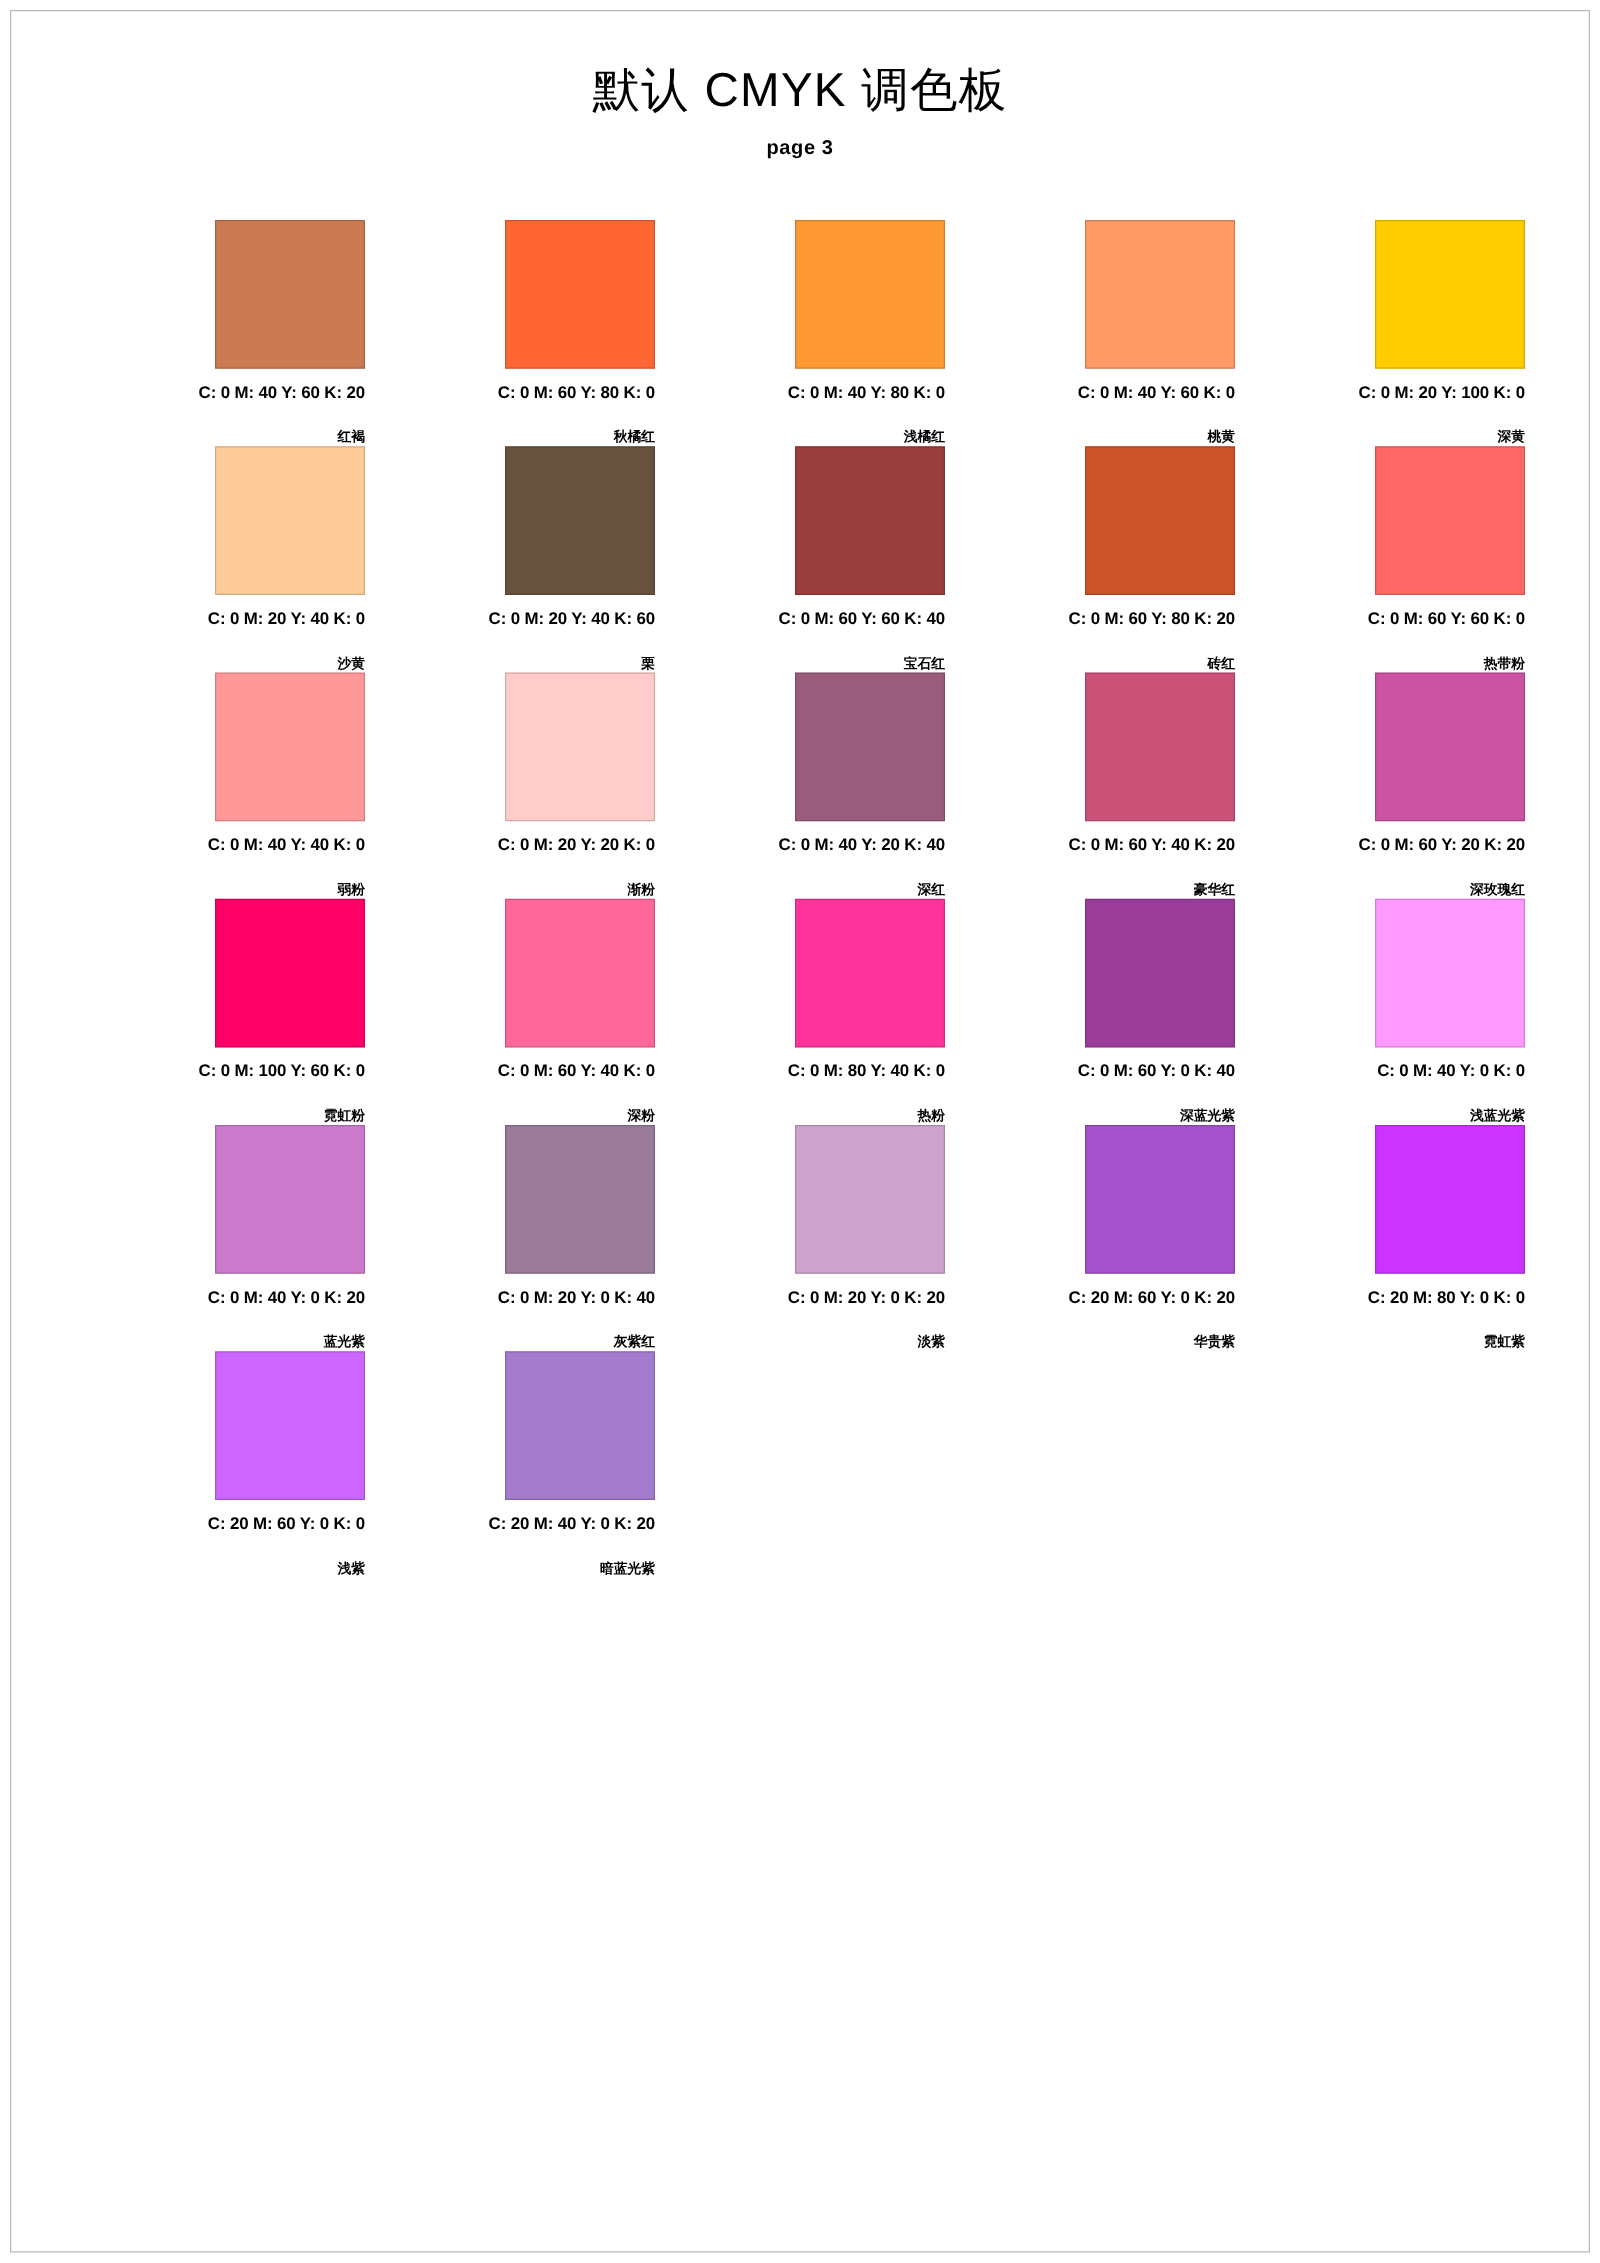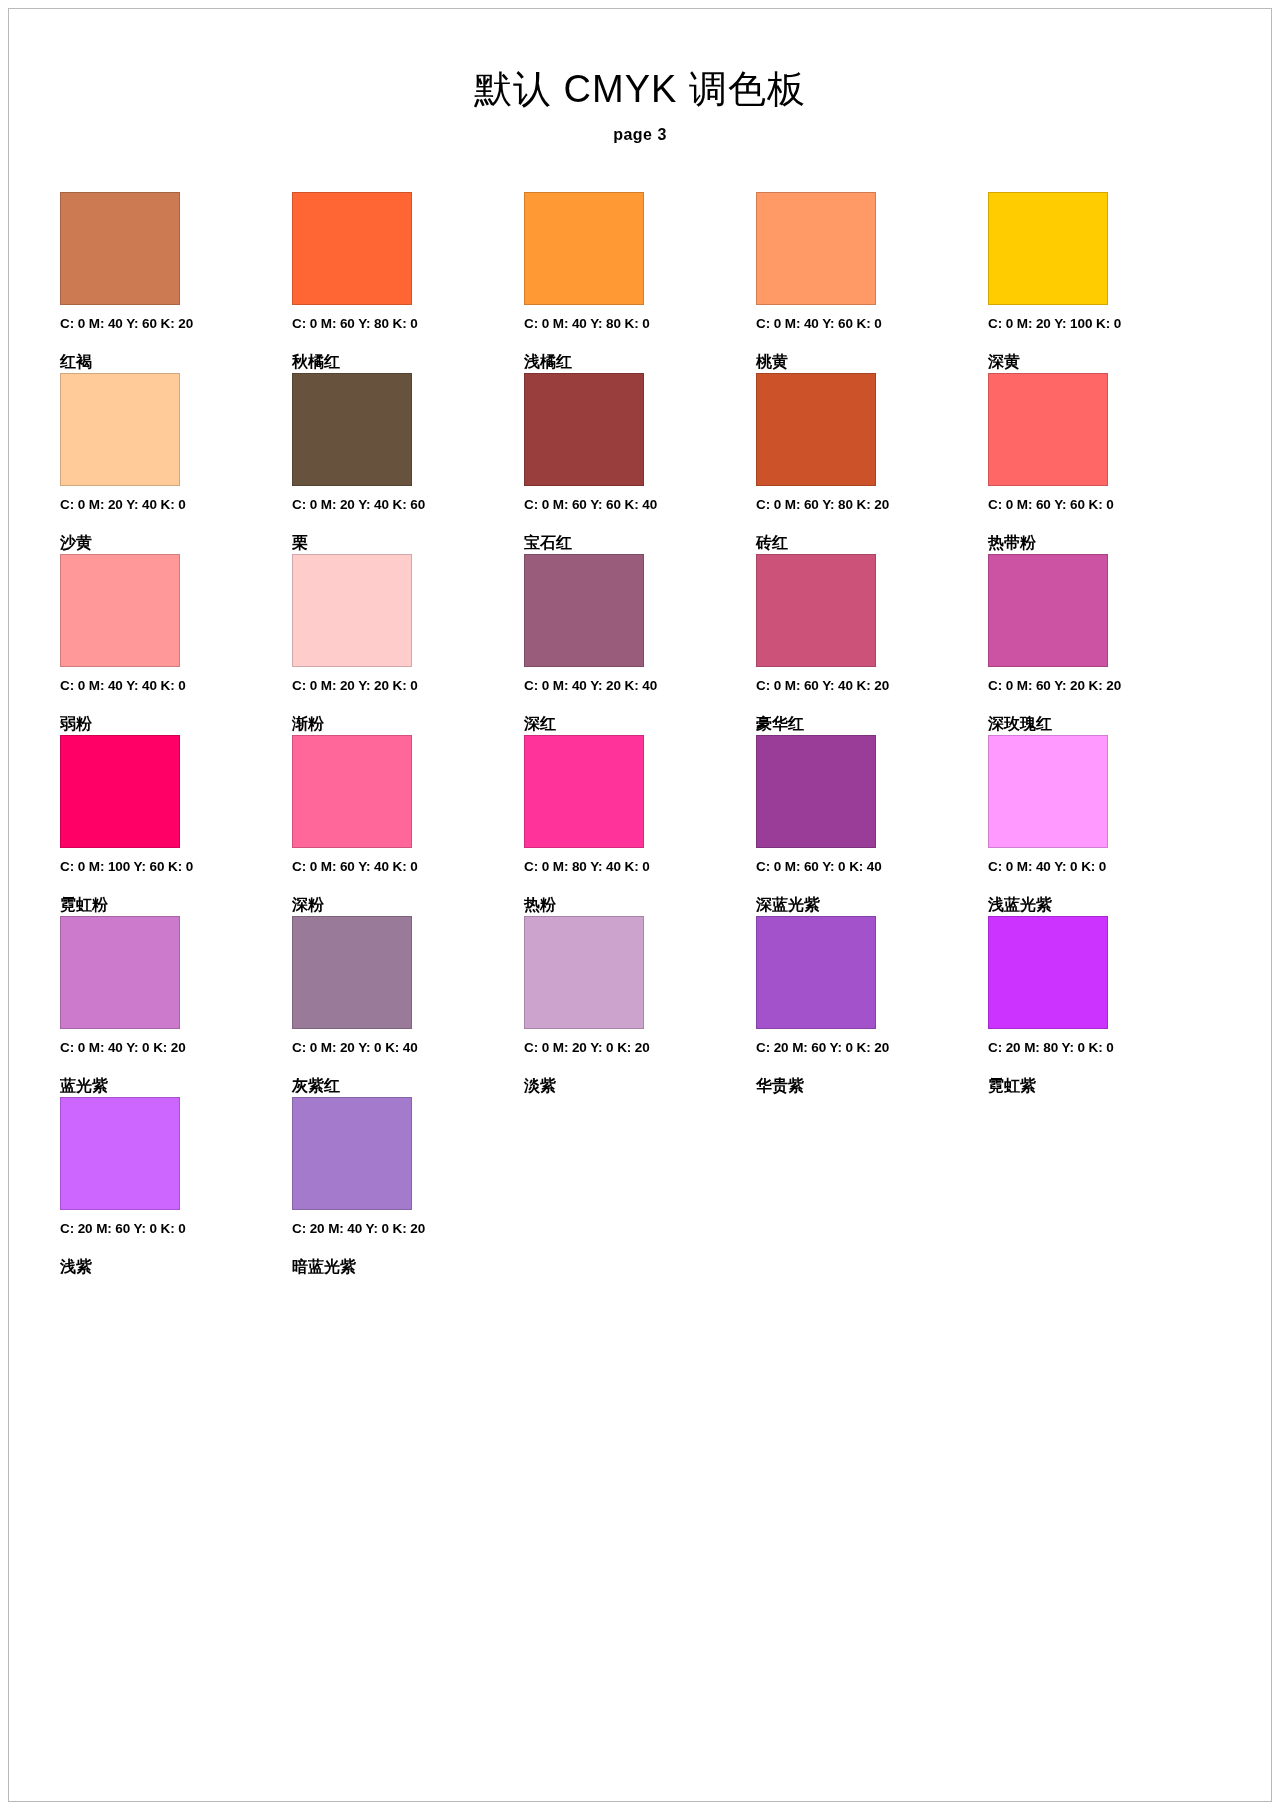--- a/index.html
+++ b/index.html
@@ -36,21 +36,21 @@
     padding: 0 60px;
     box-sizing: border-box;
   }
   .title {
     text-align: center;
     font-size: 38px;
     font-weight: 400;
     letter-spacing: 1px;
     color: #000000;
     margin: 0;
-    padding-top: 68px;
+    padding-top: 52px;
     line-height: 1.15;
     font-family: "Liberation Sans", sans-serif;
   }
   .subtitle {
     text-align: center;
     font-size: 16px;
     font-weight: bold;
     color: #000000;
     margin: 0;
     padding-top: 14px;
@@ -59,40 +59,40 @@
   .grid {
     margin-top: 48px;
     display: grid;
     grid-template-columns: repeat(5, 1fr);
     row-gap: 0;
     column-gap: 0;
   }
   .cell {
     display: flex;
     flex-direction: column;
-    align-items: flex-start;
+    align-items: flex-end;
     height: 181px;
   }
   .swatch {
     width: 120px;
     height: 120px;
     border: 1px solid rgba(0,0,0,0.18);
     box-sizing: border-box;
   }
   .cmyk {
     margin-top: 11px;
     font-size: 13.5px;
     font-weight: bold;
     color: #000000;
     white-space: nowrap;
     letter-spacing: -0.1px;
   }
   .cname {
     margin-top: 21px;
-    font-size: 16px;
+    font-size: 11px;
     font-weight: bold;
     color: #000000;
     white-space: nowrap;
   }
 </style>
 </head>
 <body>
 
 <div class="page">
   <div class="page-frame"></div>

